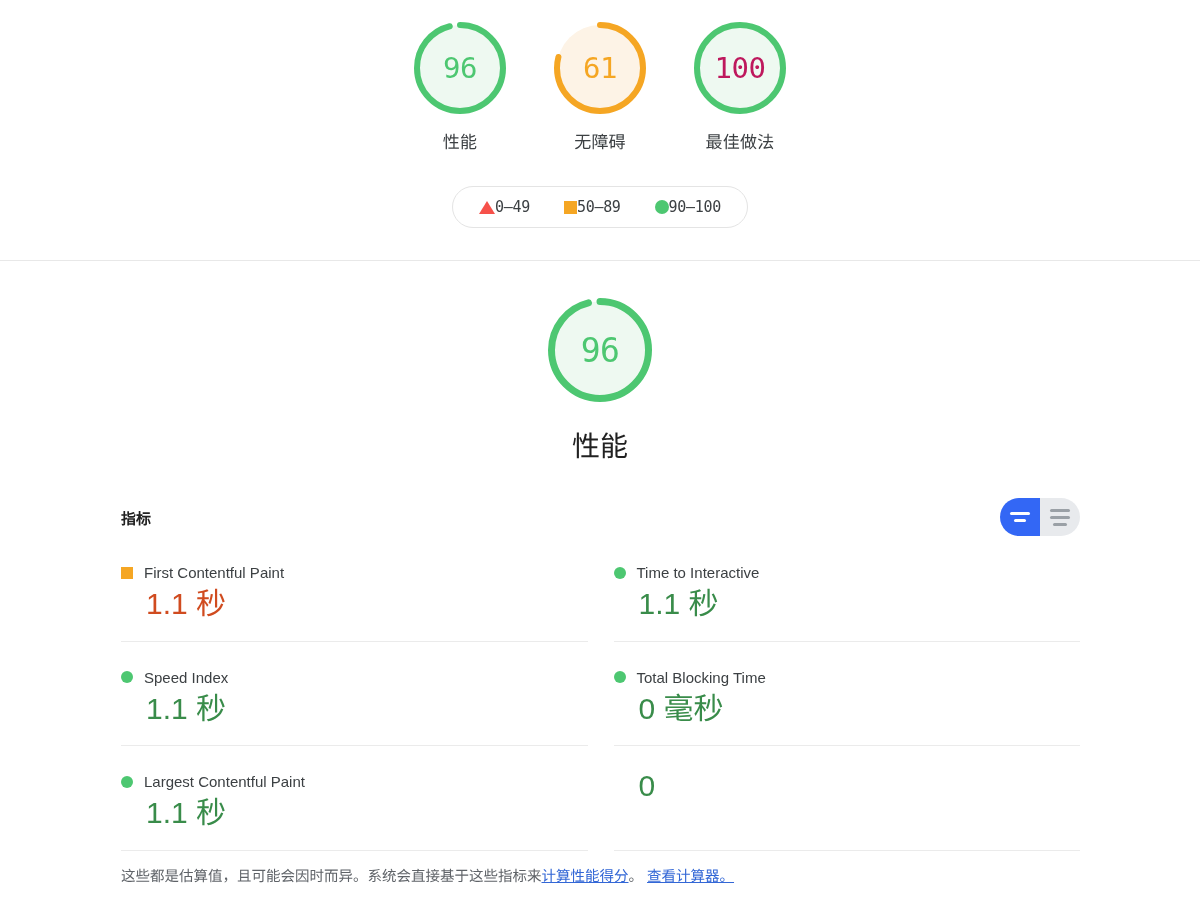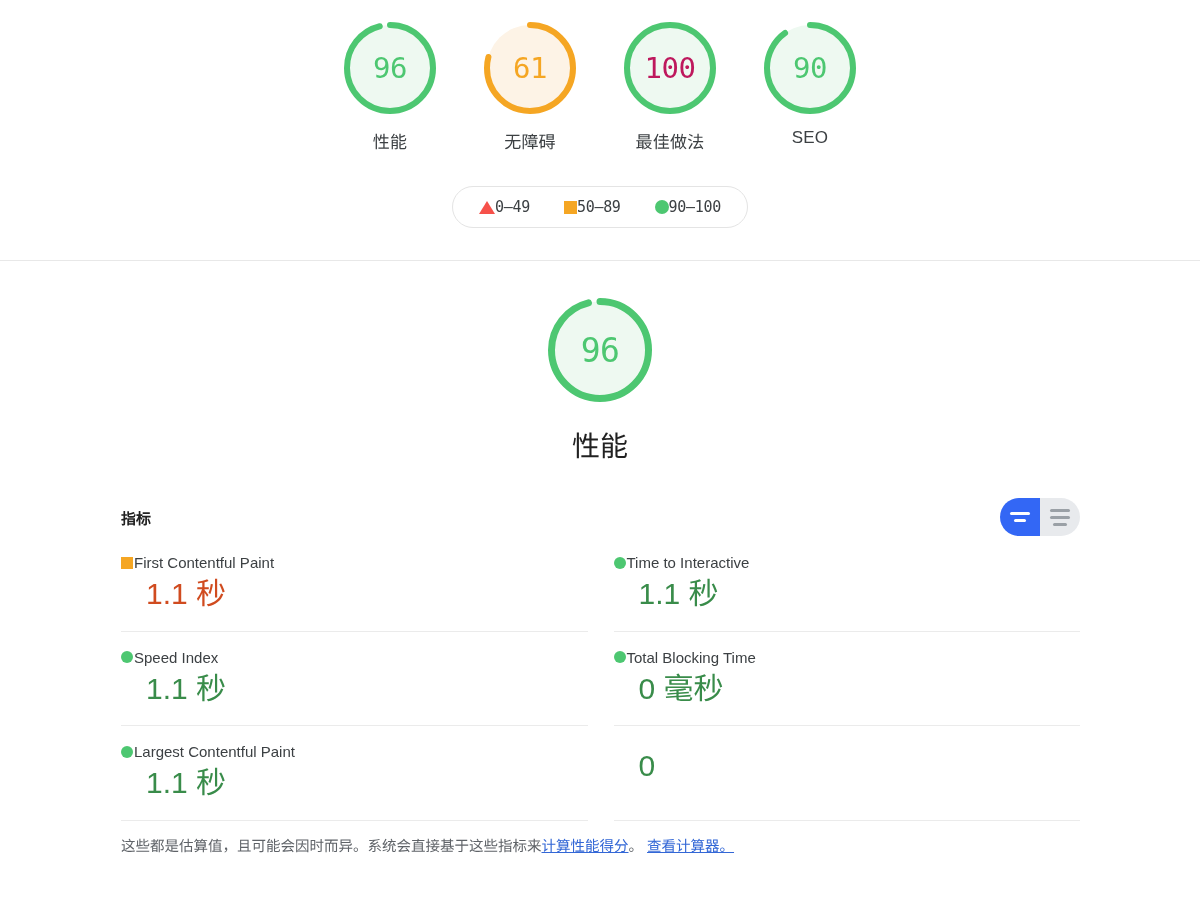--- a/index.html
+++ b/index.html
@@ -174,21 +174,22 @@
     grid-template-columns: 1fr 1fr;
     column-gap: 26px;
   }
   .metric {
     padding: 17px 0 19px 0;
     border-bottom: 1px solid #ebebeb;
   }
   .metric-head {
     display: flex;
     align-items: center;
-    gap: 1px;
+    gap: 11px;
+    margin-top: 10px;
   }
   .metric-name {
     font-size: 15px;
     color: #3c4043;
   }
   .metric-value {
     margin-top: 6px;
     margin-left: 25px;
     font-size: 30px;
     line-height: 1.15;
@@ -240,30 +241,20 @@
         </a>
         <a class="gauge-cell" href="#">
           <div class="gauge-wrap">
             <svg width="92" height="92" class="gauge-svg">
               <circle cx="46" cy="46" r="43" fill="#eef9f1" stroke="none"></circle>
               <circle cx="46" cy="46" r="43" fill="none" stroke="#4dc771" stroke-width="6" stroke-linecap="round"></circle>
             </svg>
             <span class="gauge-num" style="color: #be185d;">100</span>
           </div>
           <div class="gauge-label">最佳做法</div>
-        </a>
-        <a class="gauge-cell" href="#">
-          <div class="gauge-wrap">
-            <svg width="92" height="92" class="gauge-svg">
-              <circle cx="46" cy="46" r="43" fill="#eef9f1" stroke="none"></circle>
-              <circle cx="46" cy="46" r="43" fill="none" stroke="#4dc771" stroke-width="6" stroke-linecap="round" stroke-dasharray="243.15927138785 27.017696820872203"></circle>
-            </svg>
-            <span class="gauge-num" style="color: rgb(77, 199, 113);">90</span>
-          </div>
-          <div class="gauge-label">SEO</div>
         </a>
       </div>
 
     <div class="legend-row">
       <div class="legend-pill" id="legend-pill">
           <div class="legend-item">
             <div class="shape-tri"></div>
             <span class="legend-text">0–49</span>
           </div>
           <div class="legend-item">

